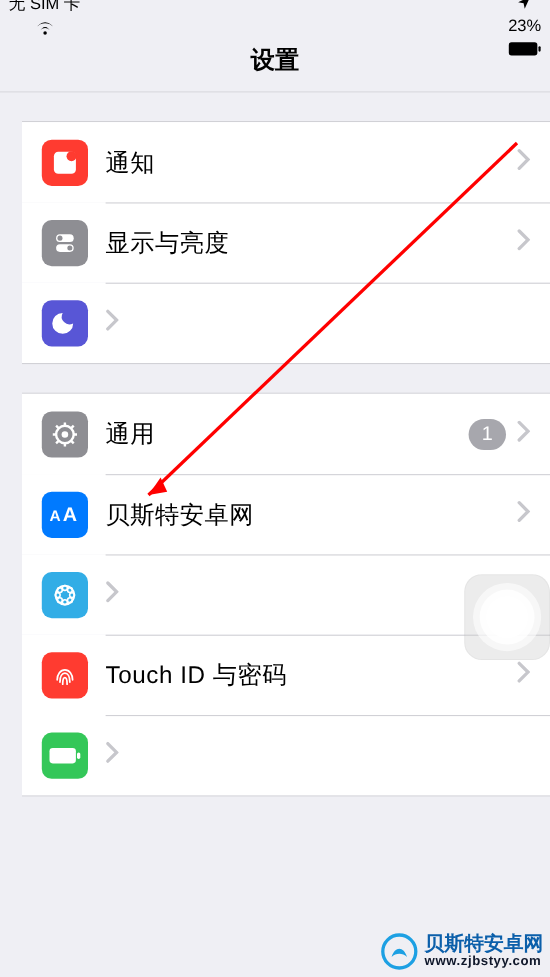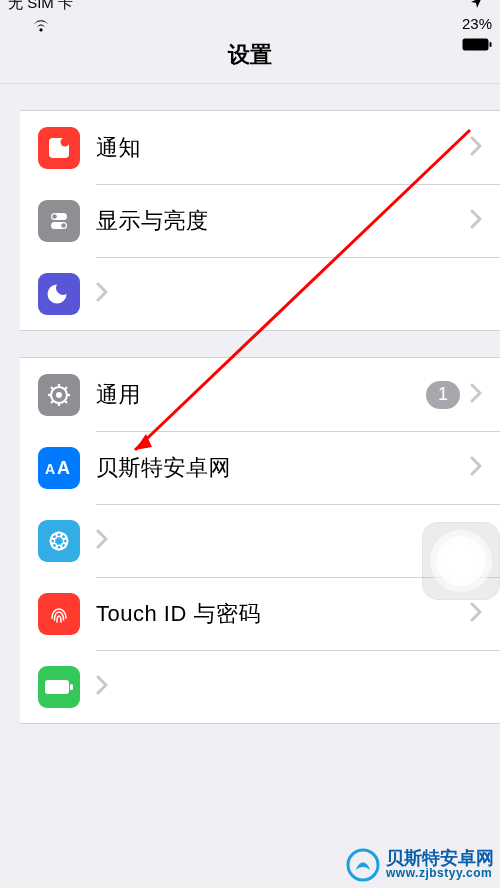--- a/index.html
+++ b/index.html
@@ -47,21 +47,21 @@
   .assistive .outer { width:62px; height:62px; border-radius:50%; background:rgba(255,255,255,0.6); display:flex; align-items:center; justify-content:center;}
   .assistive .mid { width:50px; height:50px; border-radius:50%; background:rgba(255,255,255,0.8); display:flex; align-items:center; justify-content:center;}
   .assistive .inner { width:38px; height:38px; border-radius:50%; background:#ffffff; }
 
   
   .arrow-svg { position:absolute; left:0; top:0; pointer-events:none; }
 
   
   .watermark { position:absolute; right:6px; bottom:6px; display:flex; align-items:center; gap:6px; color:#0b5faa; font-weight:600; }
   .watermark .wm-main { font-size:18px; line-height:1; }
-  .watermark .wm-sub { font-size:12px; color:#0369a1; letter-spacing:0.5px; }
+  .watermark .wm-sub { font-size:12px; color:#0f172a; letter-spacing:0.5px; }
   .watermark .wm-icon { width:34px; height:34px; }
   .watermark .wm-text { display:flex; flex-direction:column; align-items:flex-start; line-height:1.1; }
 
   
   .list-area { position:relative; height: calc(888px - 26px - 58px); overflow:hidden;margin-left:20px; }
 </style>
 </head>
 <body>
 
 <div class="status-bar">

